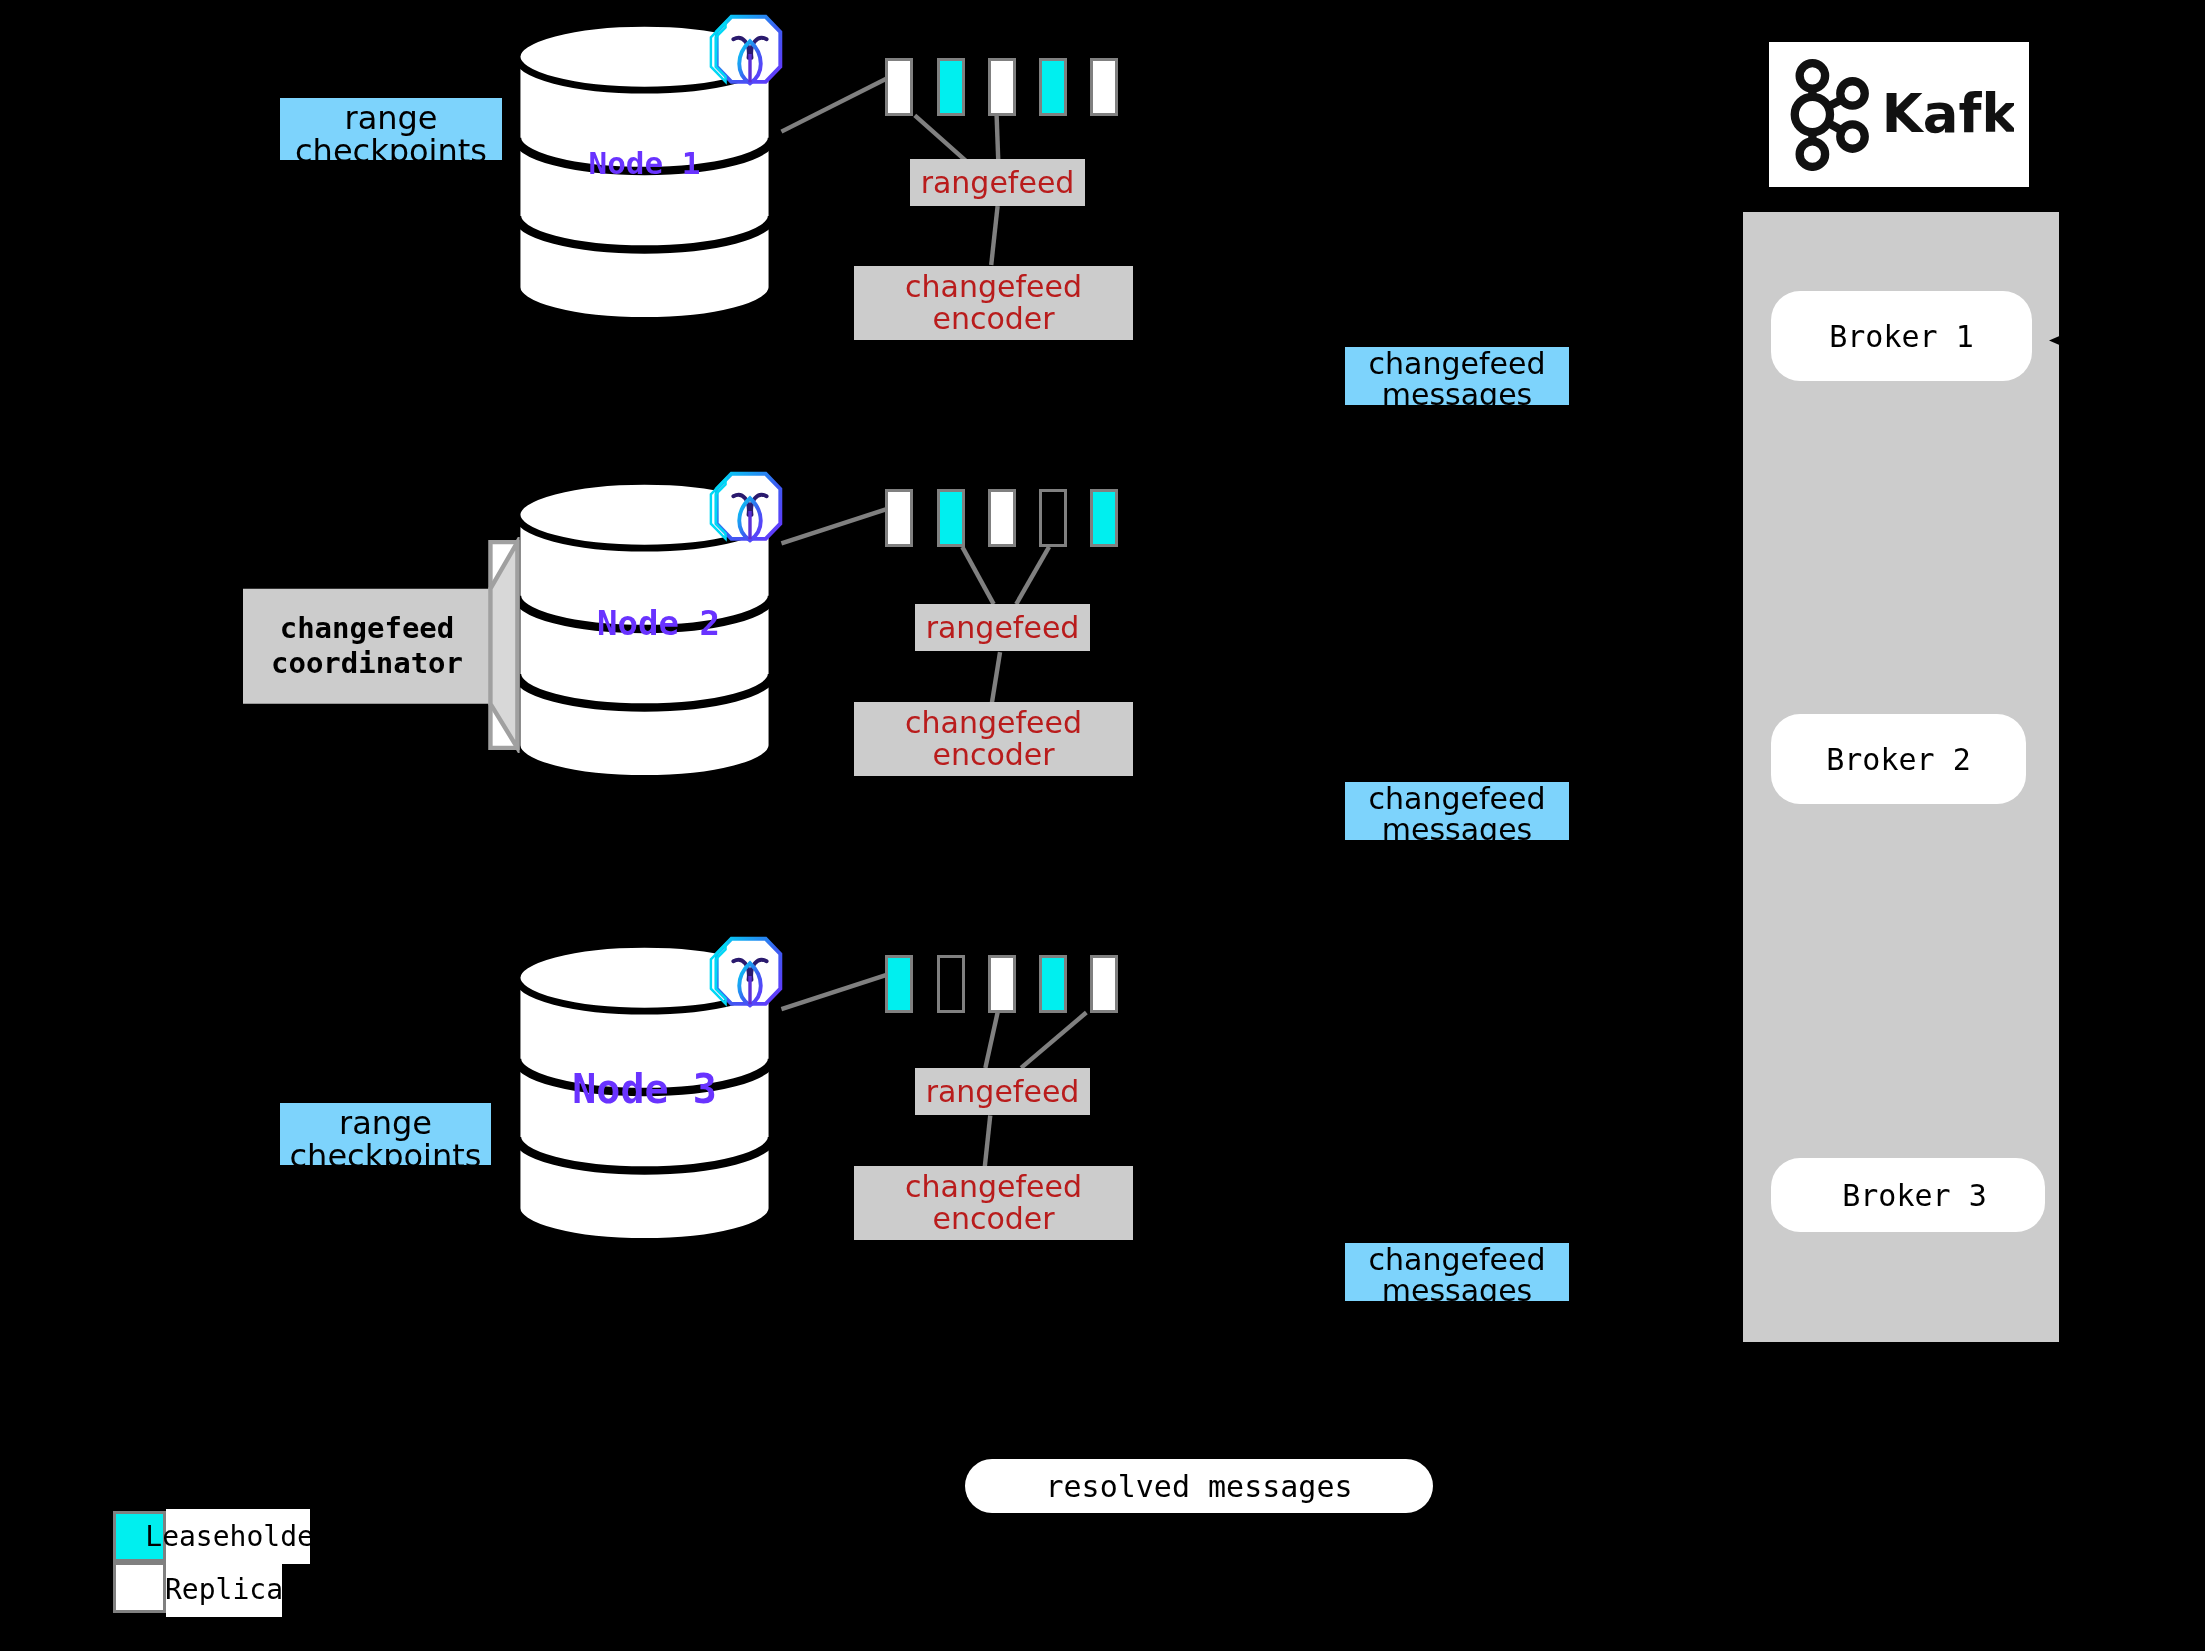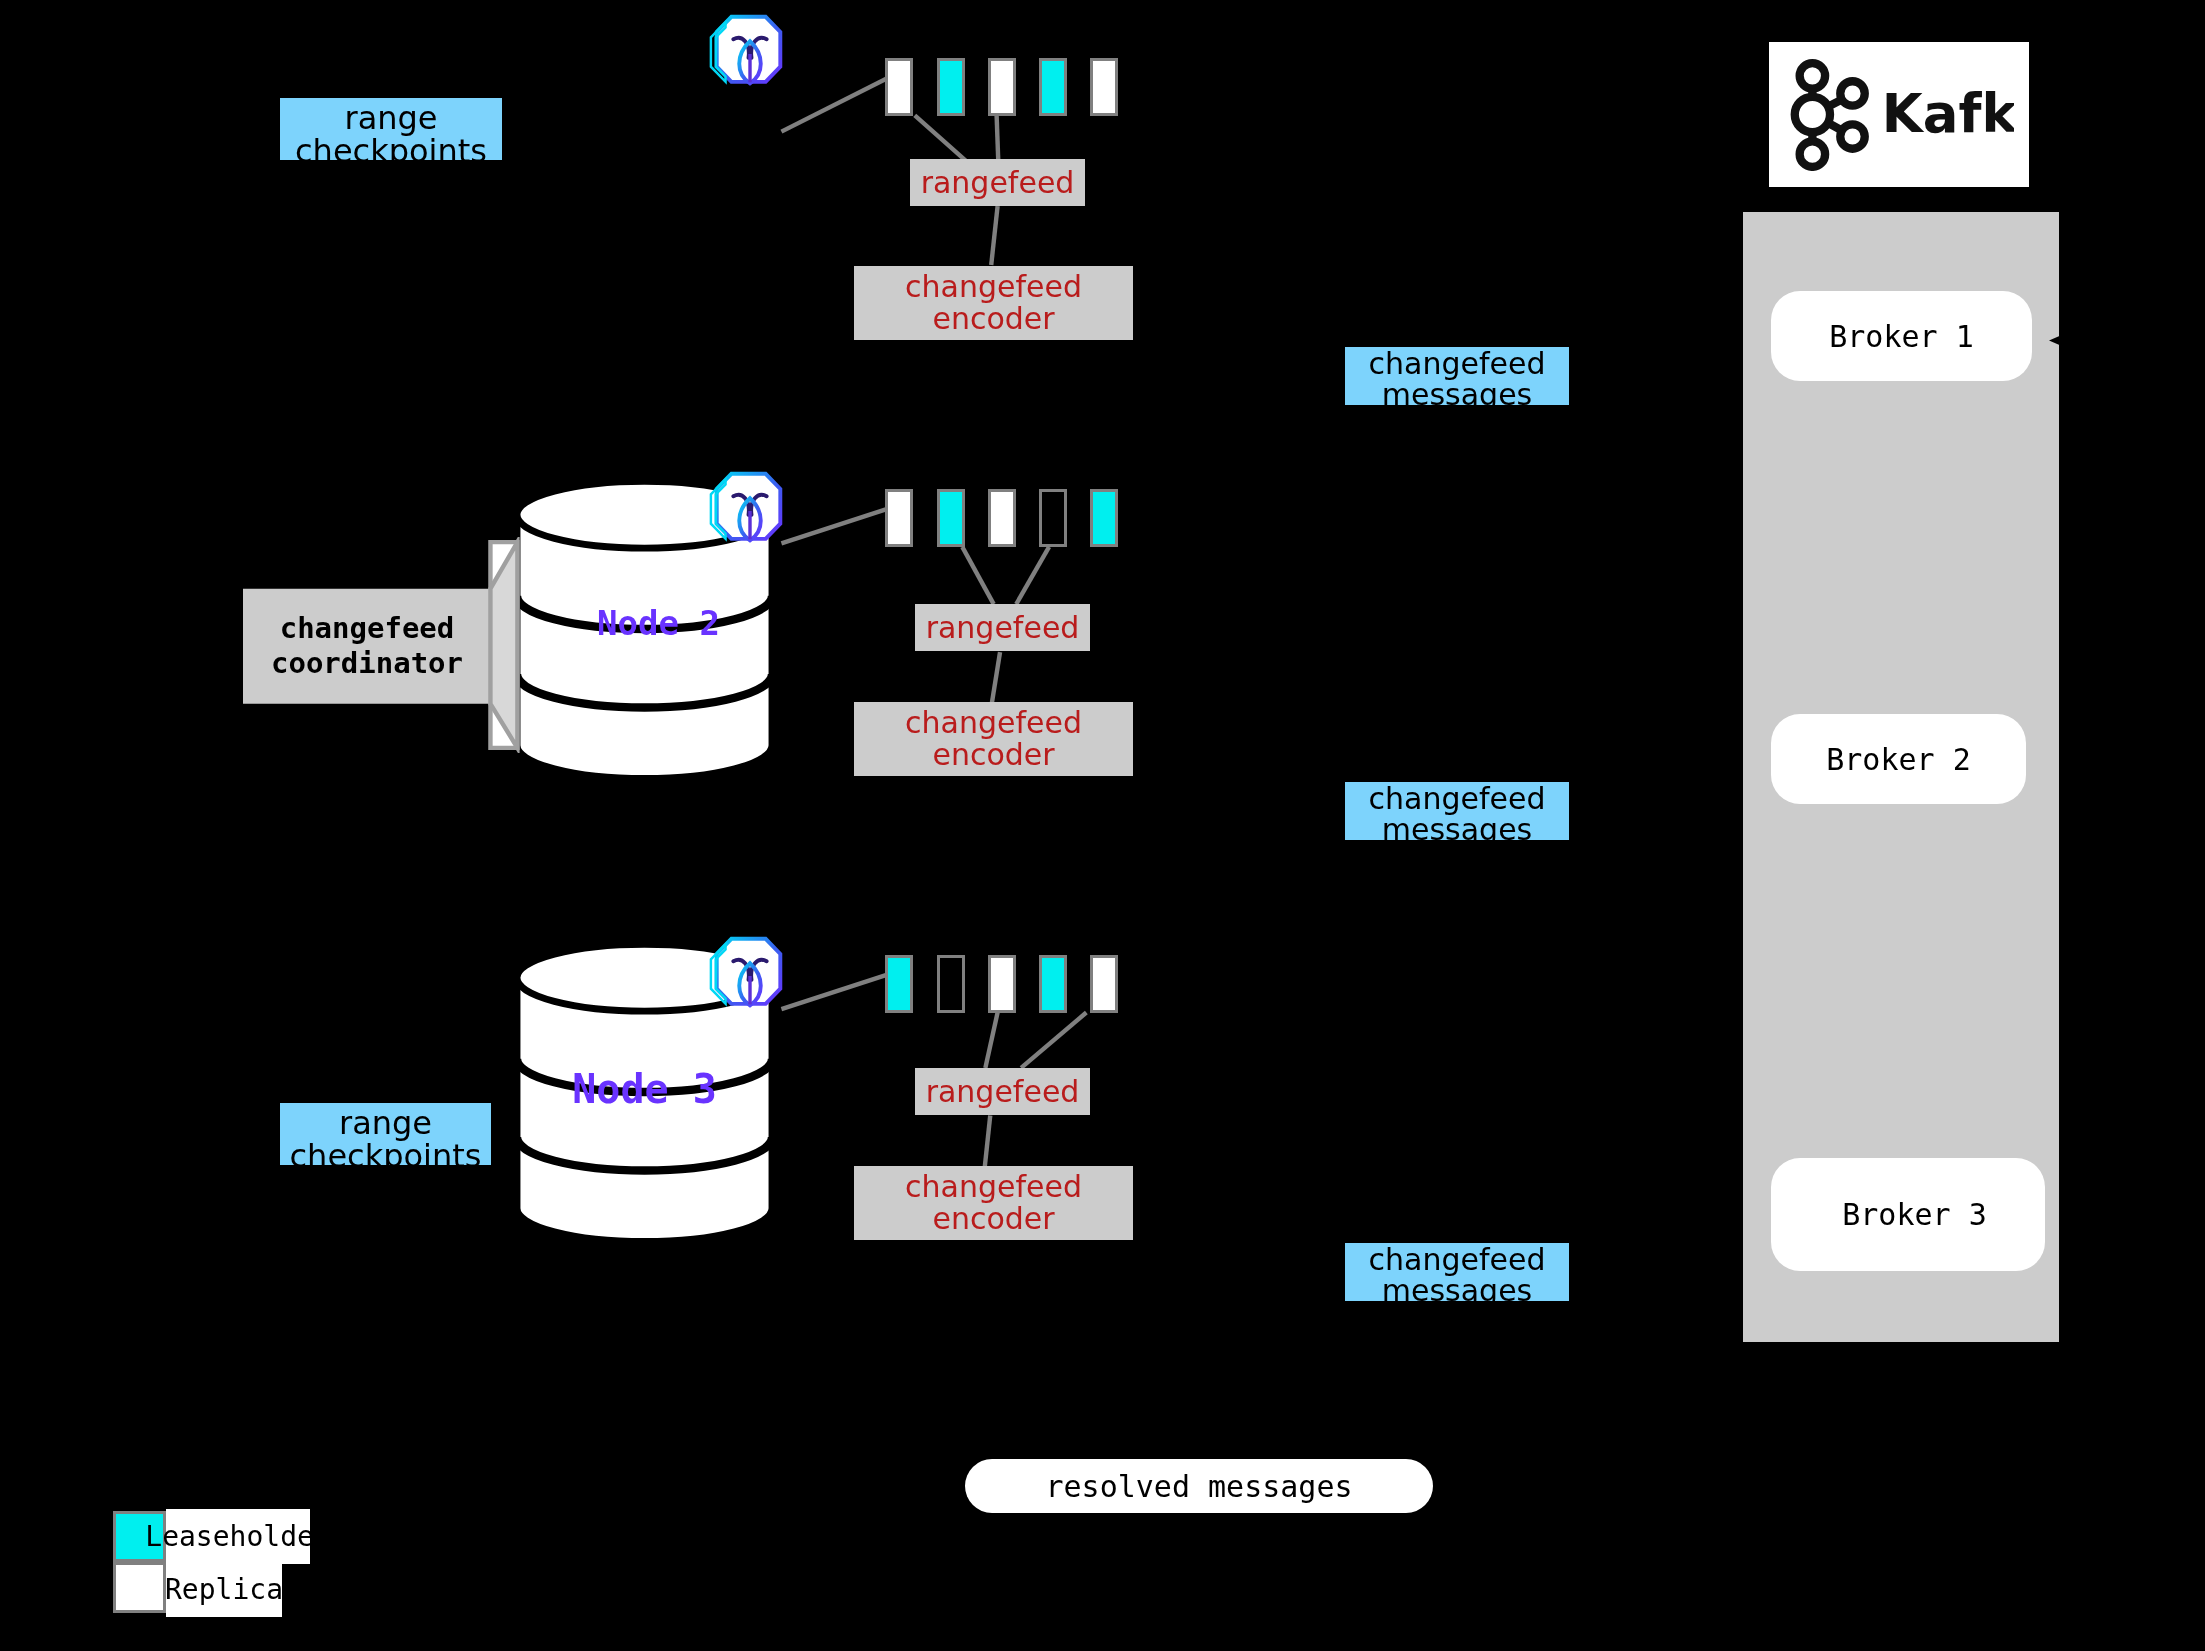--- a/index.html
+++ b/index.html
@@ -131,20 +131,29 @@
 
       <line x1="2020" y1="2275" x2="2008" y2="2388"></line>
     </g>
   </svg>
 
   <div class="abs wlabel" style="left:280px;top:98px;width:222px;height:58px;font-size:32px;padding-top:3.9px;">
     <span>range</span>
     <span>checkpoints</span>
   </div>
 
+  <div class="cyl" style="left:512px;top:19.6px;width:265px;height:304px;">
+    <svg width="265" height="304" viewBox="0 0 540 620">
+      <path d="M10 75 a260 68 0 0 1 520 0 v470 a260 68 0 0 1 -520 0 z" fill="#ffffff" stroke="#000" stroke-width="14"></path>
+      <ellipse cx="270" cy="75" rx="260" ry="68" fill="#ffffff" stroke="#000" stroke-width="14"></ellipse>
+      <path d="M10 240 a260 68 0 0 0 520 0" fill="none" stroke="#000" stroke-width="17"></path>
+      <path d="M10 400 a260 68 0 0 0 520 0" fill="none" stroke="#000" stroke-width="17"></path>
+    </svg>
+    <div class="nodelabel" style="top:125px;left:0;font-size:31px;">Node 1</div>
+  </div>
 
   <div class="abs" style="left:706px;top:8.8px;width:88px;height:88px;">
     <svg width="88" height="88" viewBox="0 0 180 180">
       <defs>
         <linearGradient id="crg1" x1="0" y1="0" x2="1" y2="1">
           <stop offset="0%" stop-color="#00d8f5"></stop>
             <stop offset="55%" stop-color="#3a5ef0"></stop>
             <stop offset="100%" stop-color="#6933ff"></stop>
         </linearGradient>
       </defs>
@@ -315,21 +324,21 @@
   <svg class="abs" style="left:2049px;top:326px;width:29px;height:29px;" viewBox="0 0 60 60">
     <polygon points="0,30 42,12 42,48" fill="#000"></polygon>
   </svg>
 
   <div class="abs broker" style="left:1771px;top:291px;width:261px;height:90px;font-size:30px;">
     <span>Broker 1</span>
   </div>
   <div class="abs broker" style="left:1771px;top:714px;width:255px;height:90px;font-size:30px;">
     <span>Broker 2</span>
   </div>
-  <div class="abs broker" style="left:1771px;top:1158px;width:261px;height:113px;font-size:30px;padding-left:13px;">
+  <div class="abs broker" style="left:1771px;top:1158px;width:261px;height:74px;font-size:30px;padding-left:13px;">
     <span>Broker 3</span>
   </div>
 
   <div class="abs" style="left:113px;top:1511px;width:294px;height:113px;">
     <div class="legend-sw abs leaseholder" style="left:0;top:0;width:53px;height:51px;background:#00efef;"></div>
     <div class="legend-lab abs" style="left:53px;top:-2px;width:144px;height:55px;font-size:28px;">
       <span>Leaseholder</span>
     </div>
     <div class="legend-sw abs" style="left:0;top:51px;width:53px;height:51px;background:#ffffff;"></div>
     <div class="legend-lab abs" style="left:53px;top:51px;width:116px;height:55px;font-size:28px;">

